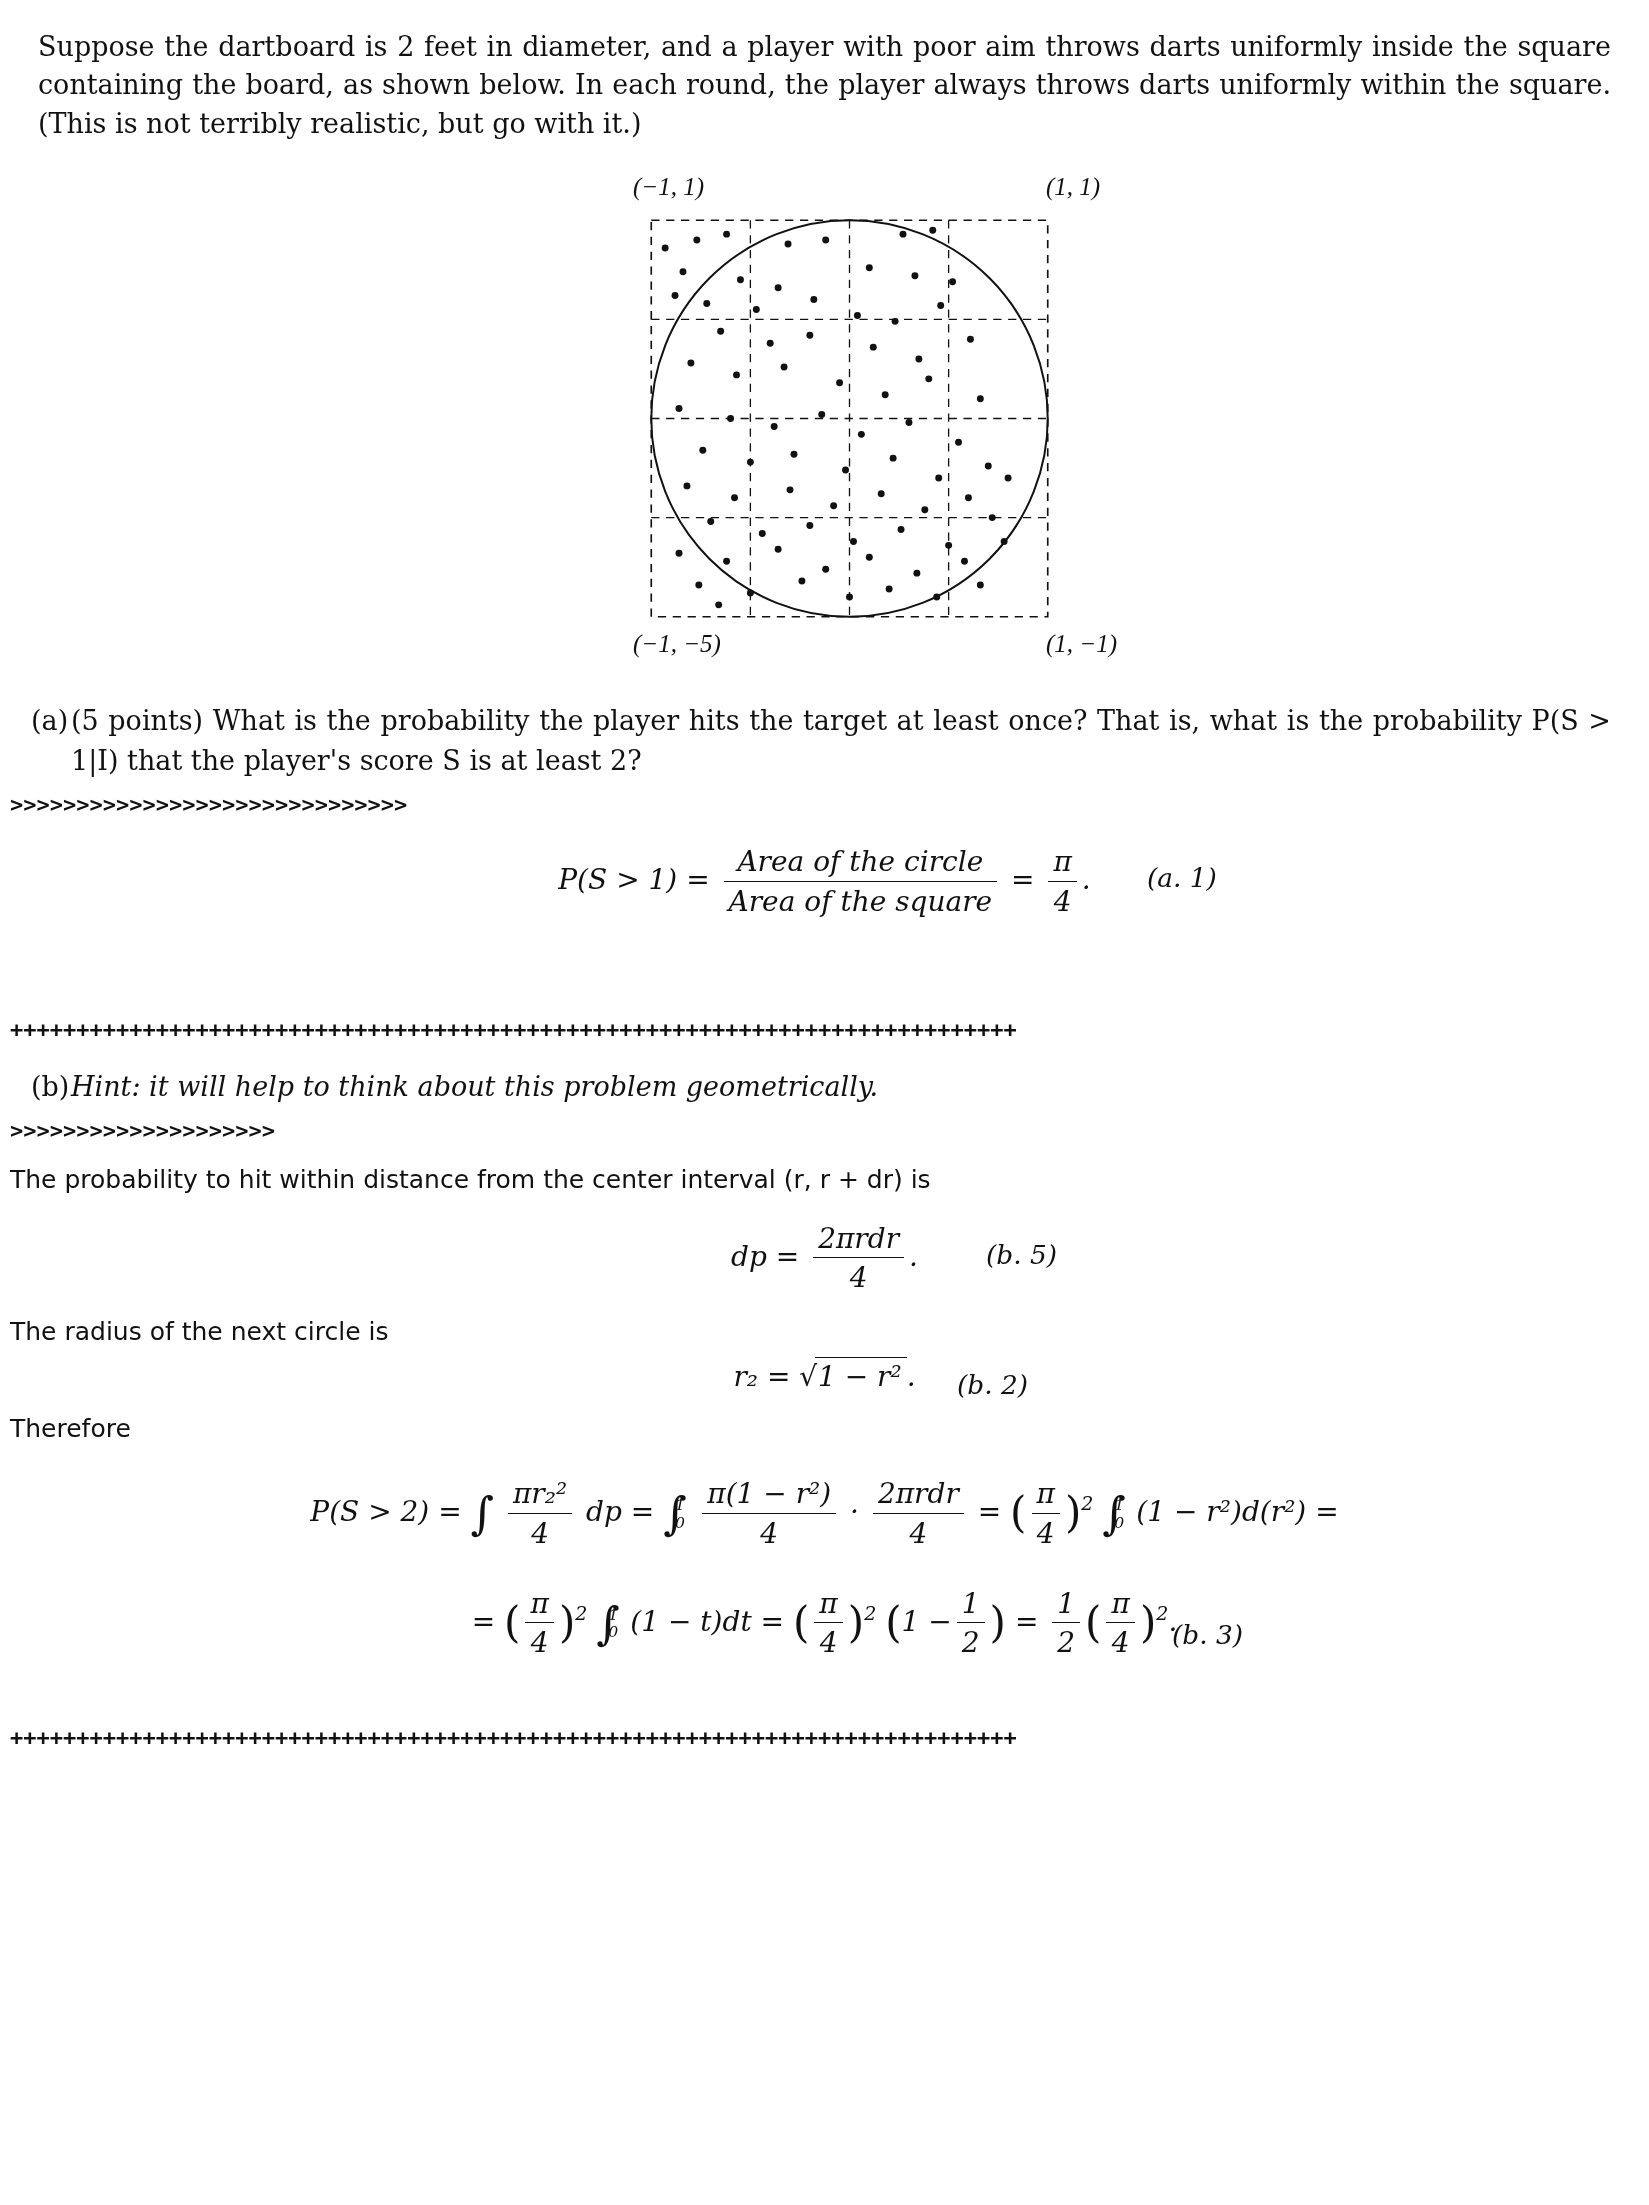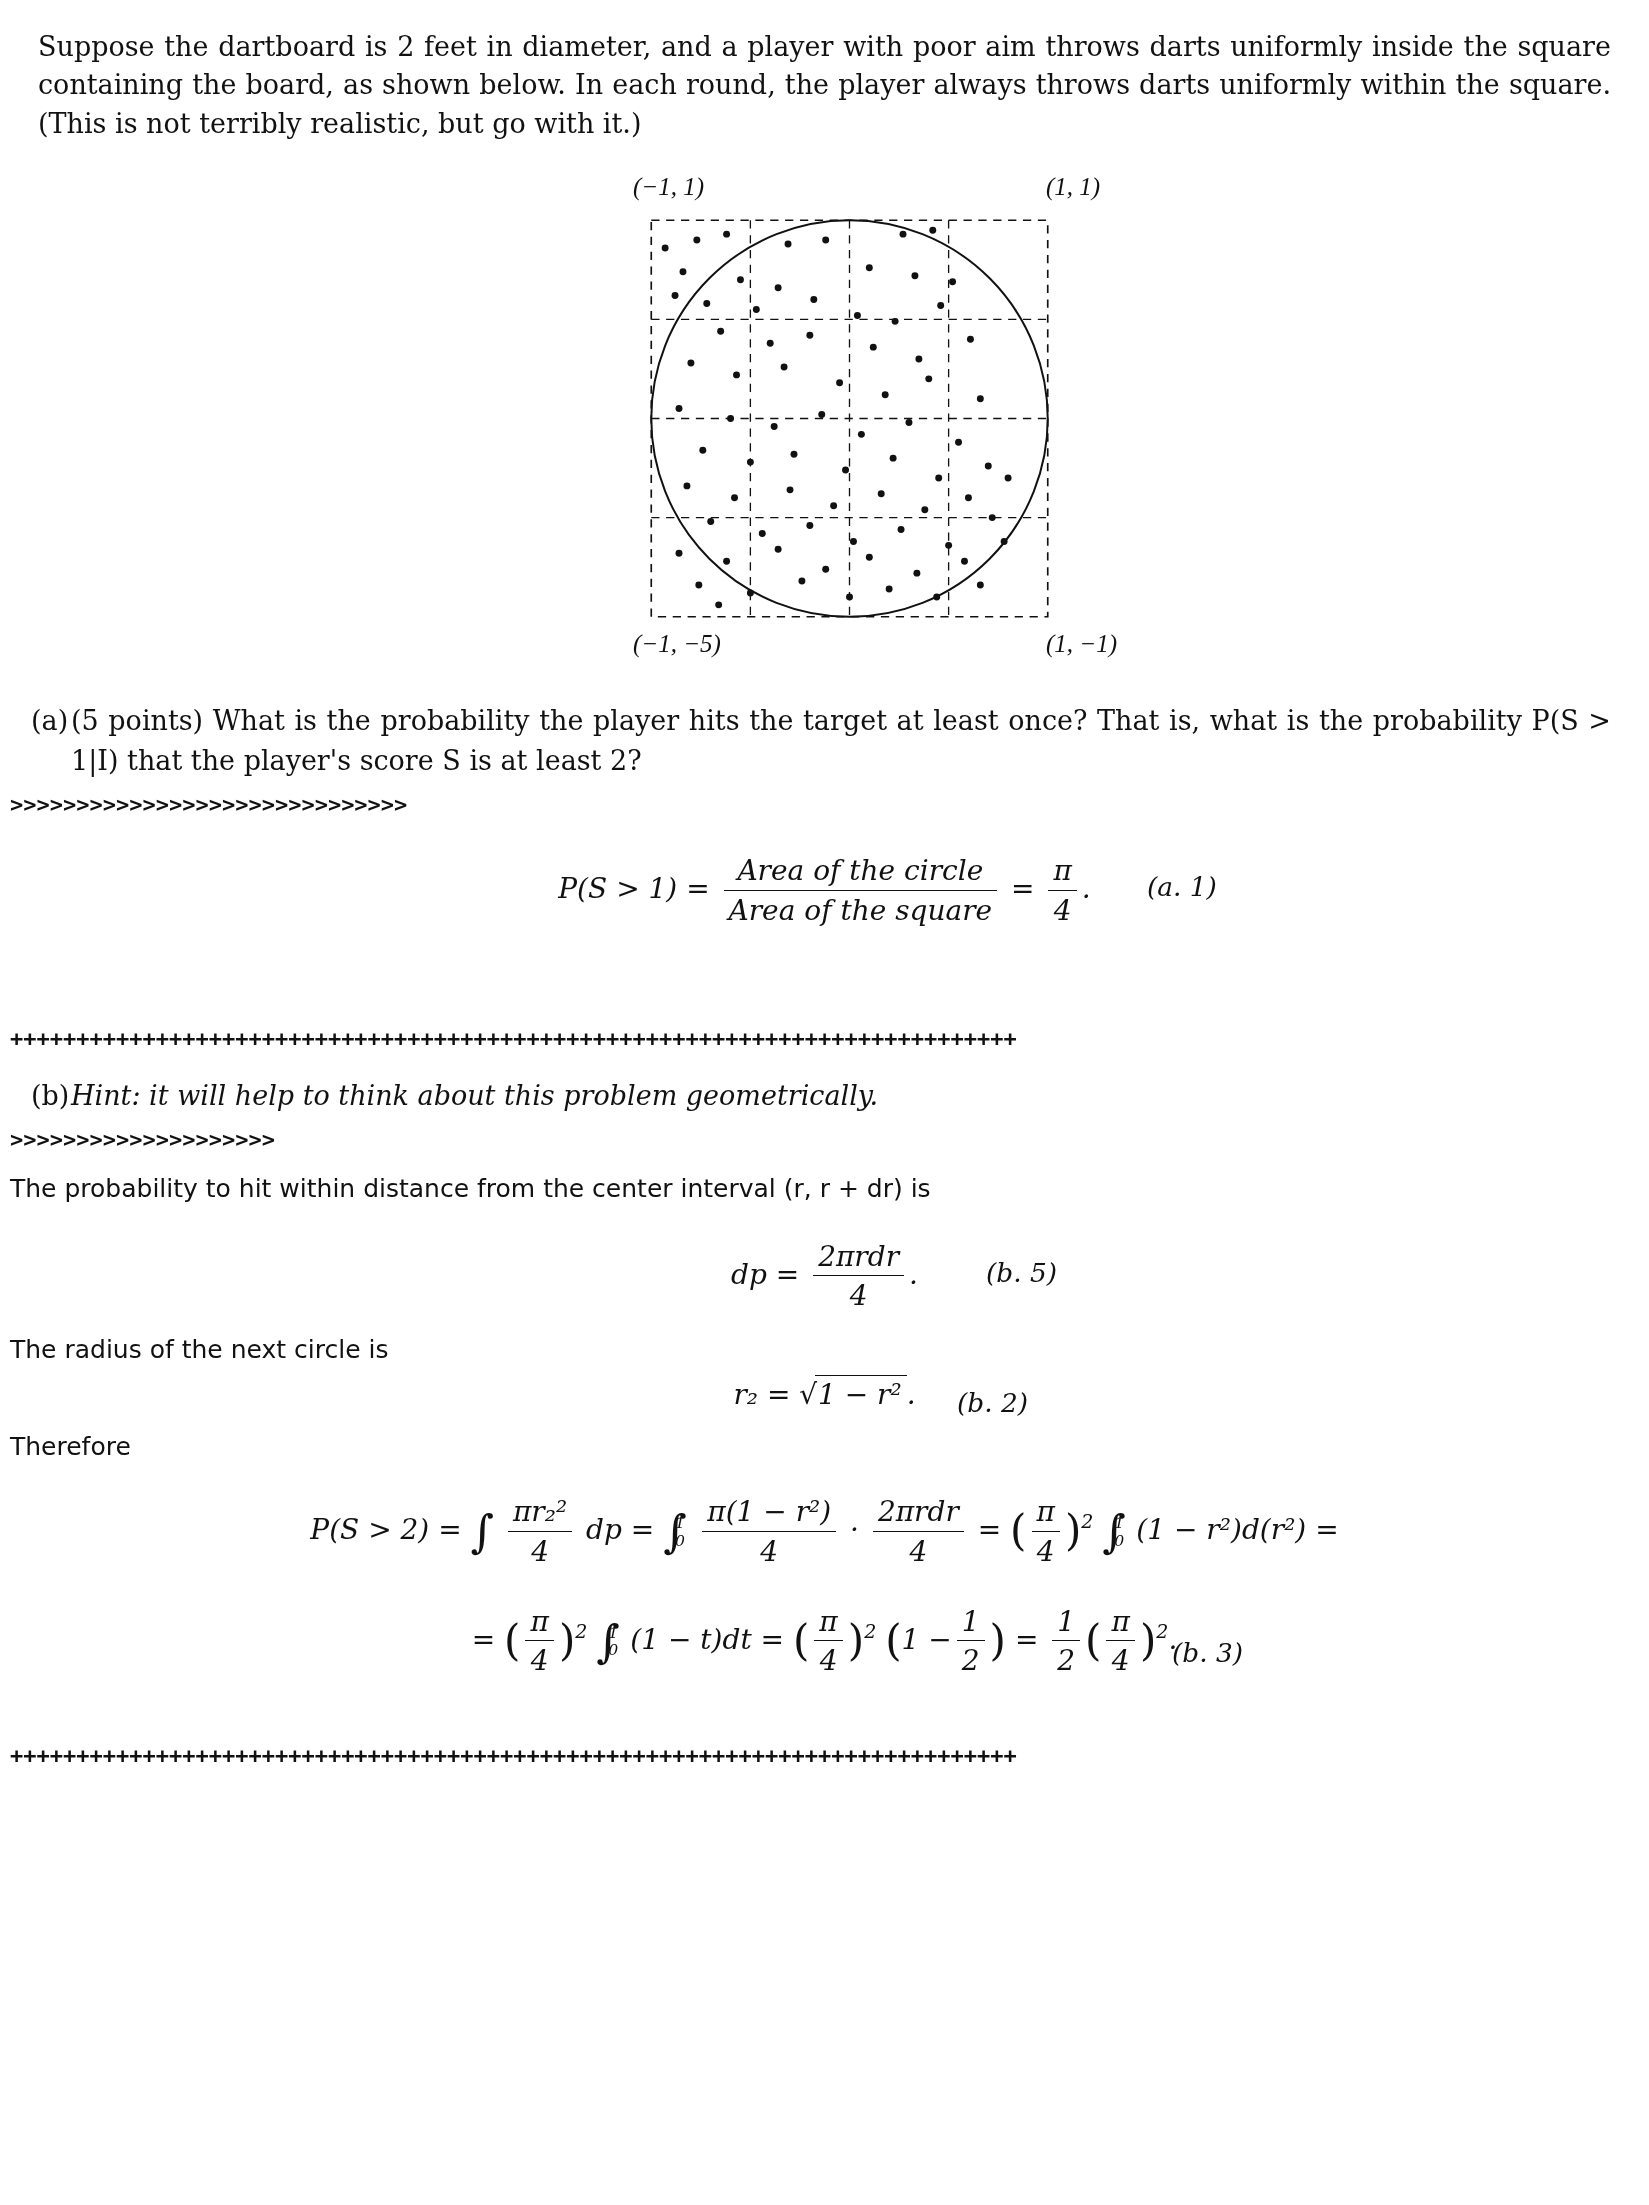--- a/index.html
+++ b/index.html
@@ -78,21 +78,21 @@
     font-weight: bold;
     letter-spacing: 0px;
     word-break: break-all;
     line-height: 1.1;
   }
   .sep-plus {
     margin-top: 28px;
   }
   .eqrow {
     position: relative;
-    margin-top: 36px;
+    margin-top: 27px;
     width: 100%;
     text-align: center;
     font-size: 28px;
   }
   .eq {
     display: inline-block;
     font-family: "DejaVu Serif", serif;
     font-style: italic;
   }
   .eqnum {

